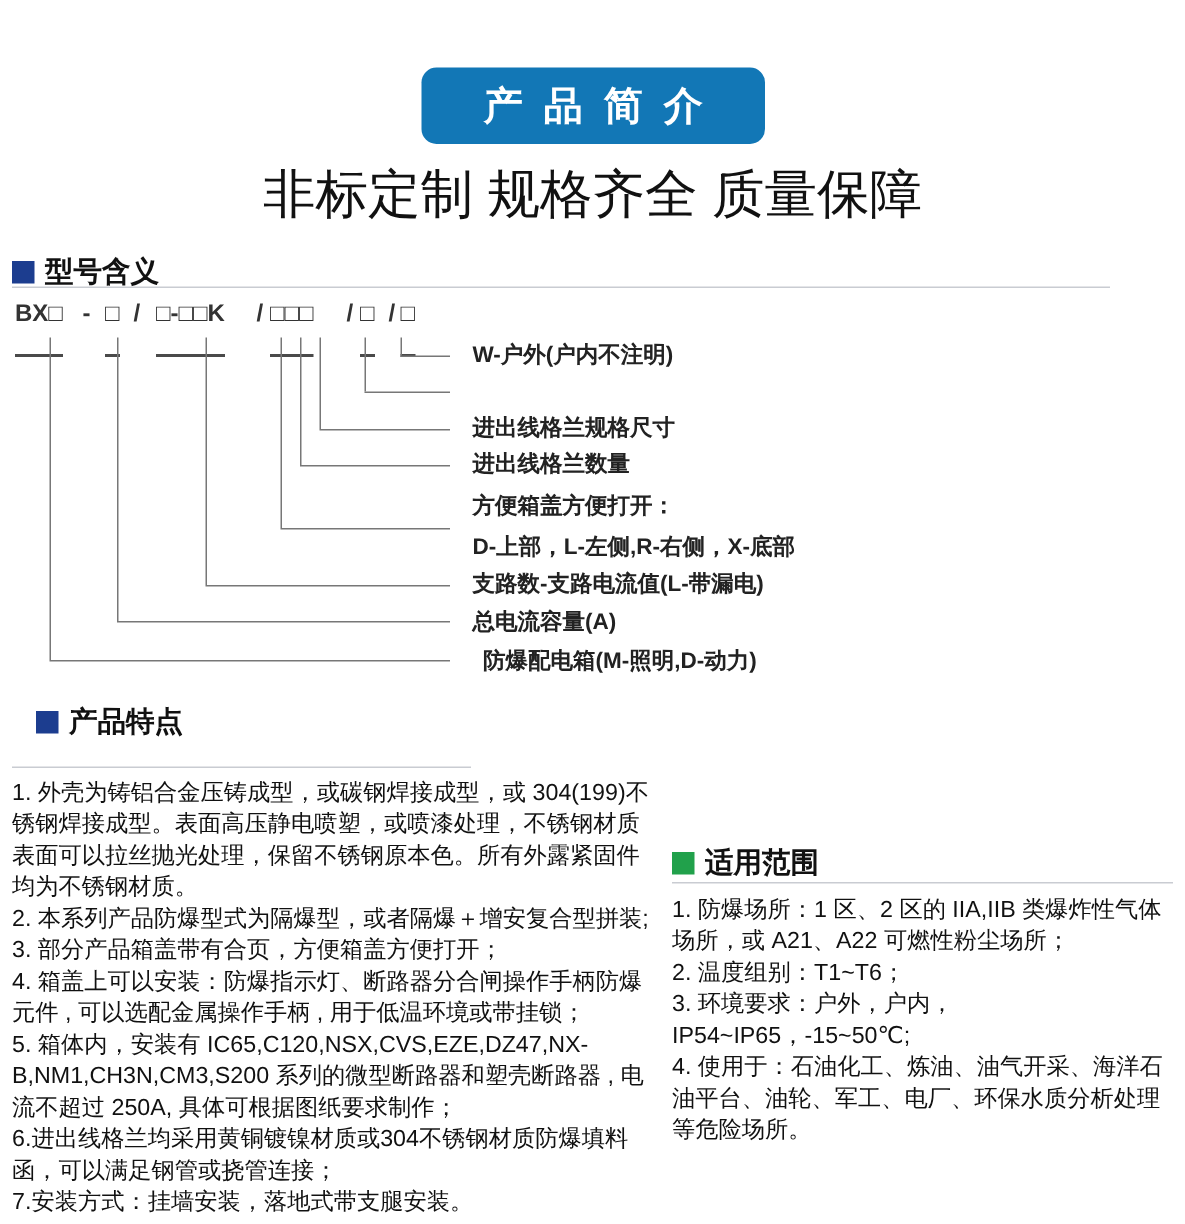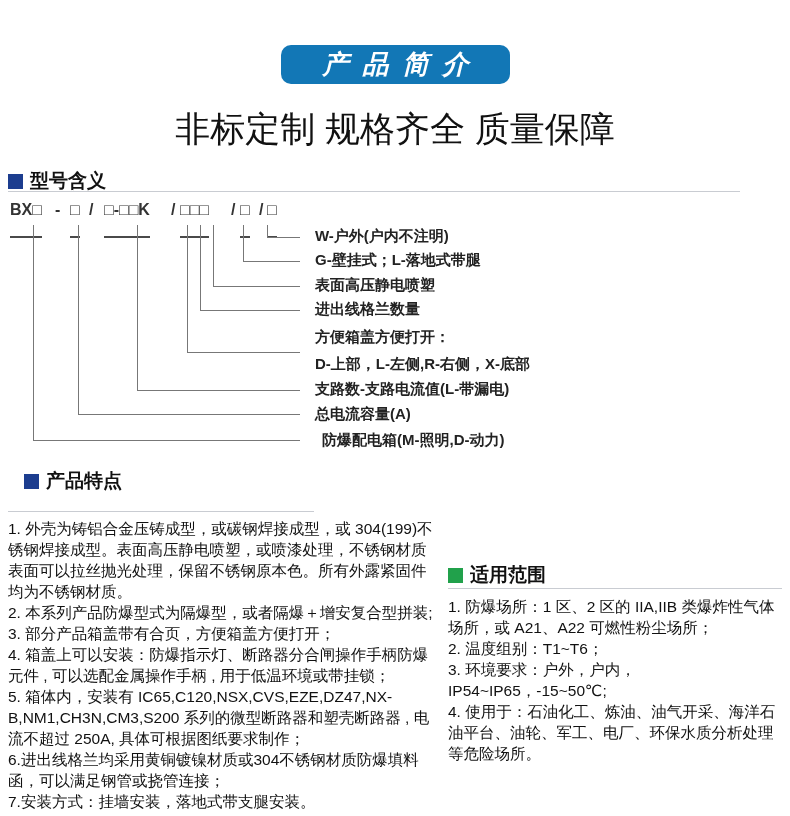--- a/index.html
+++ b/index.html
@@ -1,21 +1,21 @@
 <!DOCTYPE html>
 <html><head>
 <meta charset="utf-8">
 <style>
   html,body{margin:0;padding:0;background:#fff;}
   .page{position:relative;width:790px;height:816px;background:#ffffff;
         font-family:"Liberation Sans","DejaVu Sans",sans-serif;color:#1a1a1a;overflow:hidden;}
 
   
-  .banner{position:absolute;left:281px;top:45px;width:229px;height:39px;background:#1277b6;
-          border-radius:10px;display:flex;align-items:center;justify-content:center;font-style:italic;}
+  .banner{position:absolute;left:281px;top:45px;width:229px;height:51px;background:#1277b6;
+          border-radius:10px;display:flex;align-items:center;justify-content:center;}
   .banner span{color:#fff;font-size:26px;font-weight:bold;letter-spacing:14px;text-indent:14px;}
 
   
   .headline{position:absolute;left:0;top:106px;width:790px;text-align:center;
             font-size:35px;font-weight:normal;color:#111;}
 
   
   .sec-head{position:absolute;display:flex;align-items:center;gap:7px;}
   .sq{width:15px;height:15px;display:inline-block;}
   .sq-navy{background:#1c3d8f;}
@@ -81,22 +81,21 @@
     <div class="hline" style="left:267px;top:37px;width:33px;"></div>
     <div class="hline" style="left:243px;top:61px;width:57px;"></div>
     <div class="hline" style="left:213px;top:86px;width:87px;"></div>
     <div class="hline" style="left:200px;top:110px;width:100px;"></div>
     <div class="hline" style="left:187px;top:152px;width:113px;"></div>
     <div class="hline" style="left:137px;top:190px;width:163px;"></div>
     <div class="hline" style="left:78px;top:214px;width:222px;"></div>
     <div class="hline" style="left:33px;top:240px;width:267px;"></div>
 
     <div class="dg-label" style="top:27px;">W-户外(户内不注明)</div>
-    <div class="dg-label" style="top:51px;">G-壁挂式；L-落地式带腿</div>
-    <div class="dg-label" style="top:76px;">表面高压静电喷塑</div>
+    <div class="dg-label" style="top:76px;">进出线格兰规格尺寸</div>
     <div class="dg-label" style="top:100px;">进出线格兰数量</div>
     <div class="dg-label" style="top:128px;">方便箱盖方便打开：</div>
     <div class="dg-label" style="top:180px;">支路数-支路电流值(L-带漏电)</div>
     <div class="dg-label" style="top:155px;">D-上部，L-左侧,R-右侧，X-底部</div>
     <div class="dg-label" style="top:205px;">总电流容量(A)</div>
     <div class="dg-label" style="top:231px;left:322px;">防爆配电箱(M-照明,D-动力)</div>
   </div>
 
   <div class="sec-head" style="left:8px;top:468px;margin-left:16px;">
     <span class="sq sq-navy"></span>

